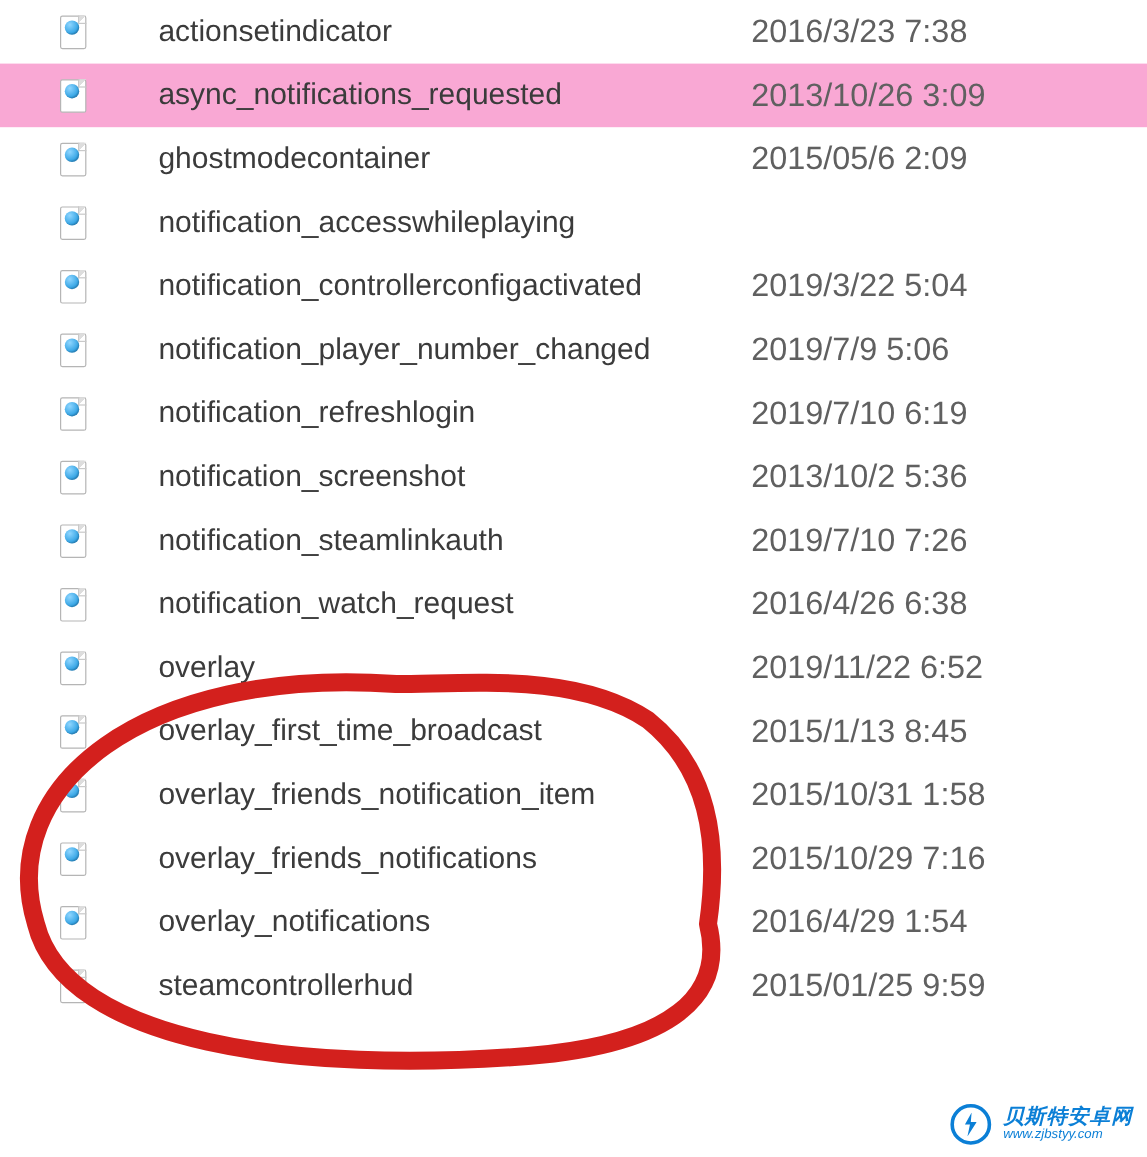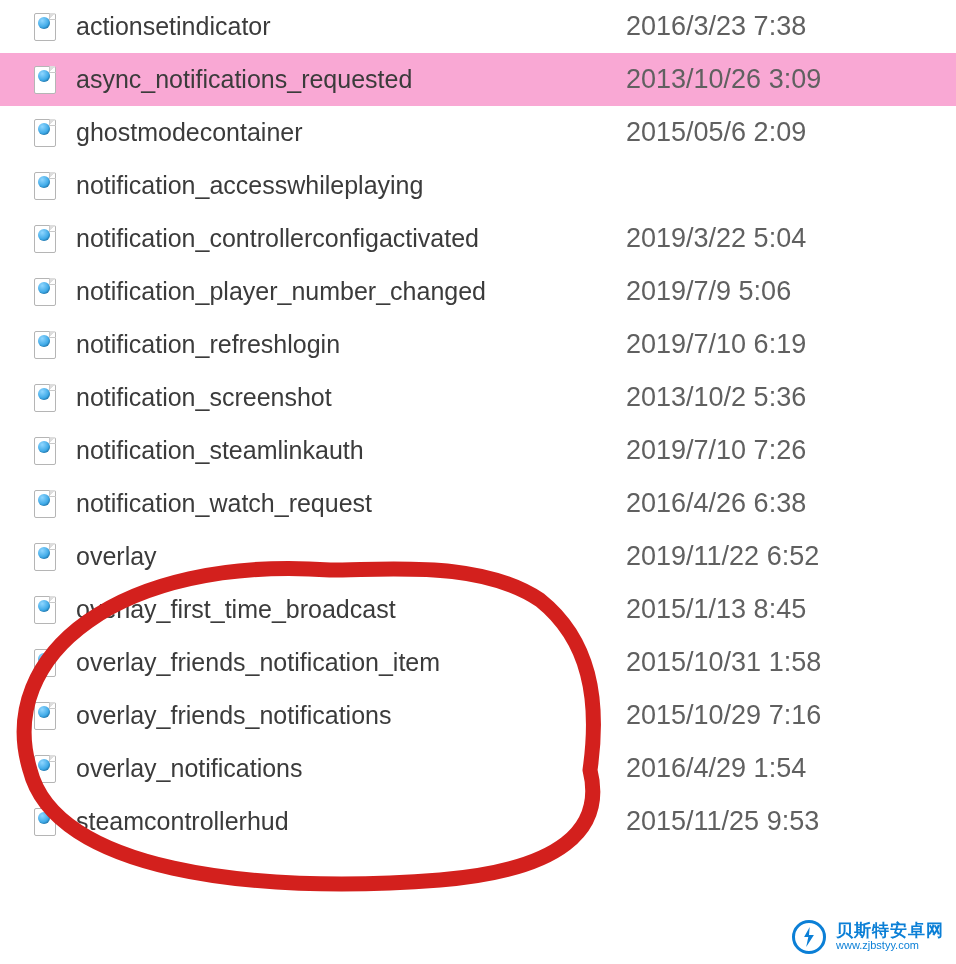--- a/index.html
+++ b/index.html
@@ -1,28 +1,28 @@
 <!DOCTYPE html>
 <html><head>
 <meta charset="utf-8">
 <style>
   html,body{margin:0;padding:0;width:956px;height:964px;background:#fff;font-family:"Segoe UI","Microsoft YaHei",Arial,sans-serif;position:relative;overflow:hidden;}
   .list{width:100%;}
-  .row{display:flex;align-items:center;height:53px;padding-left:34px;box-sizing:border-box;cursor:default;}
+  .row{display:flex;align-items:center;height:53px;padding-left:50px;box-sizing:border-box;cursor:default;gap:40px;}
   .row.selected{background:#f9a8d4;}
   .icon{width:22px;height:28px;flex:0 0 22px;margin-right:20px;position:relative;}
   .icon .page{position:absolute;left:0;top:0;width:22px;height:28px;background:#fff;border:1px solid #b5b5b5;border-radius:2px;box-sizing:border-box;}
   .icon .fold{position:absolute;right:0;top:0;width:7px;height:7px;background:linear-gradient(135deg,#ddd 0%,#ddd 49%,transparent 50%);border-left:1px solid #c9c9c9;border-bottom:1px solid #c9c9c9;box-sizing:border-box;}
   .icon .globe{position:absolute;left:4px;top:4px;width:12px;height:12px;border-radius:50%;background:radial-gradient(circle at 35% 30%, #8fd6ff 0%, #3aa7e6 60%, #1d78b8 100%);box-shadow:inset -1px -1px 1px rgba(0,0,0,.15);}
   .name{flex:1 1 auto;font-size:25px;color:#3b3b3b;white-space:nowrap;overflow:hidden;text-overflow:ellipsis;padding-right:10px;}
   .date{flex:0 0 330px;font-size:27px;color:#606060;white-space:nowrap;}
   
   .circle-svg{position:absolute;left:0;top:0;pointer-events:none;}
   
-  .wm{position:absolute;right:12px;bottom:10px;display:flex;align-items:center;gap:10px;}
+  .wm{position:absolute;right:12px;bottom:10px;display:flex;align-items:center;gap:10px;font-style:italic;}
   .wm-logo{width:34px;height:34px;border:3px solid #0b7fd6;border-radius:50%;display:flex;align-items:center;justify-content:center;box-sizing:border-box;}
   .wm-bolt{width:14px;height:20px;background:#0b7fd6;clip-path:polygon(55% 0%, 15% 50%, 45% 50%, 30% 100%, 85% 40%, 50% 40%);}
   .wm-txt{display:flex;flex-direction:column;line-height:1.05;}
   .wm-cn{font-size:17px;font-weight:700;color:#0b7fd6;letter-spacing:1px;}
   .wm-url{font-size:11px;color:#0b7fd6;}
 </style>
 </head>
 <body>
 
 <div class="list" id="list">
@@ -160,21 +160,21 @@
       <div class="name">overlay_notifications</div>
       <div class="date">2016/4/29 1:54</div>
     </div>
     <div class="row">
       <div class="icon">
         <div class="page"></div>
         <div class="fold"></div>
         <div class="globe"></div>
       </div>
       <div class="name">steamcontrollerhud</div>
-      <div class="date">2015/11/25 9:53</div>
+      <div class="date">2015/01/25 9:59</div>
     </div>
   </div>
 
 <svg class="circle-svg" width="956" height="964">
   <path d="M 330 570
            C 120 555, -5 655, 30 770
            C 55 870, 250 895, 440 880
            C 560 870, 605 830, 590 770
            C 600 700, 590 640, 540 600
            C 480 560, 390 570, 330 570 Z" fill="none" stroke="#d3201d" stroke-width="15" stroke-linecap="round" stroke-linejoin="round"></path>

